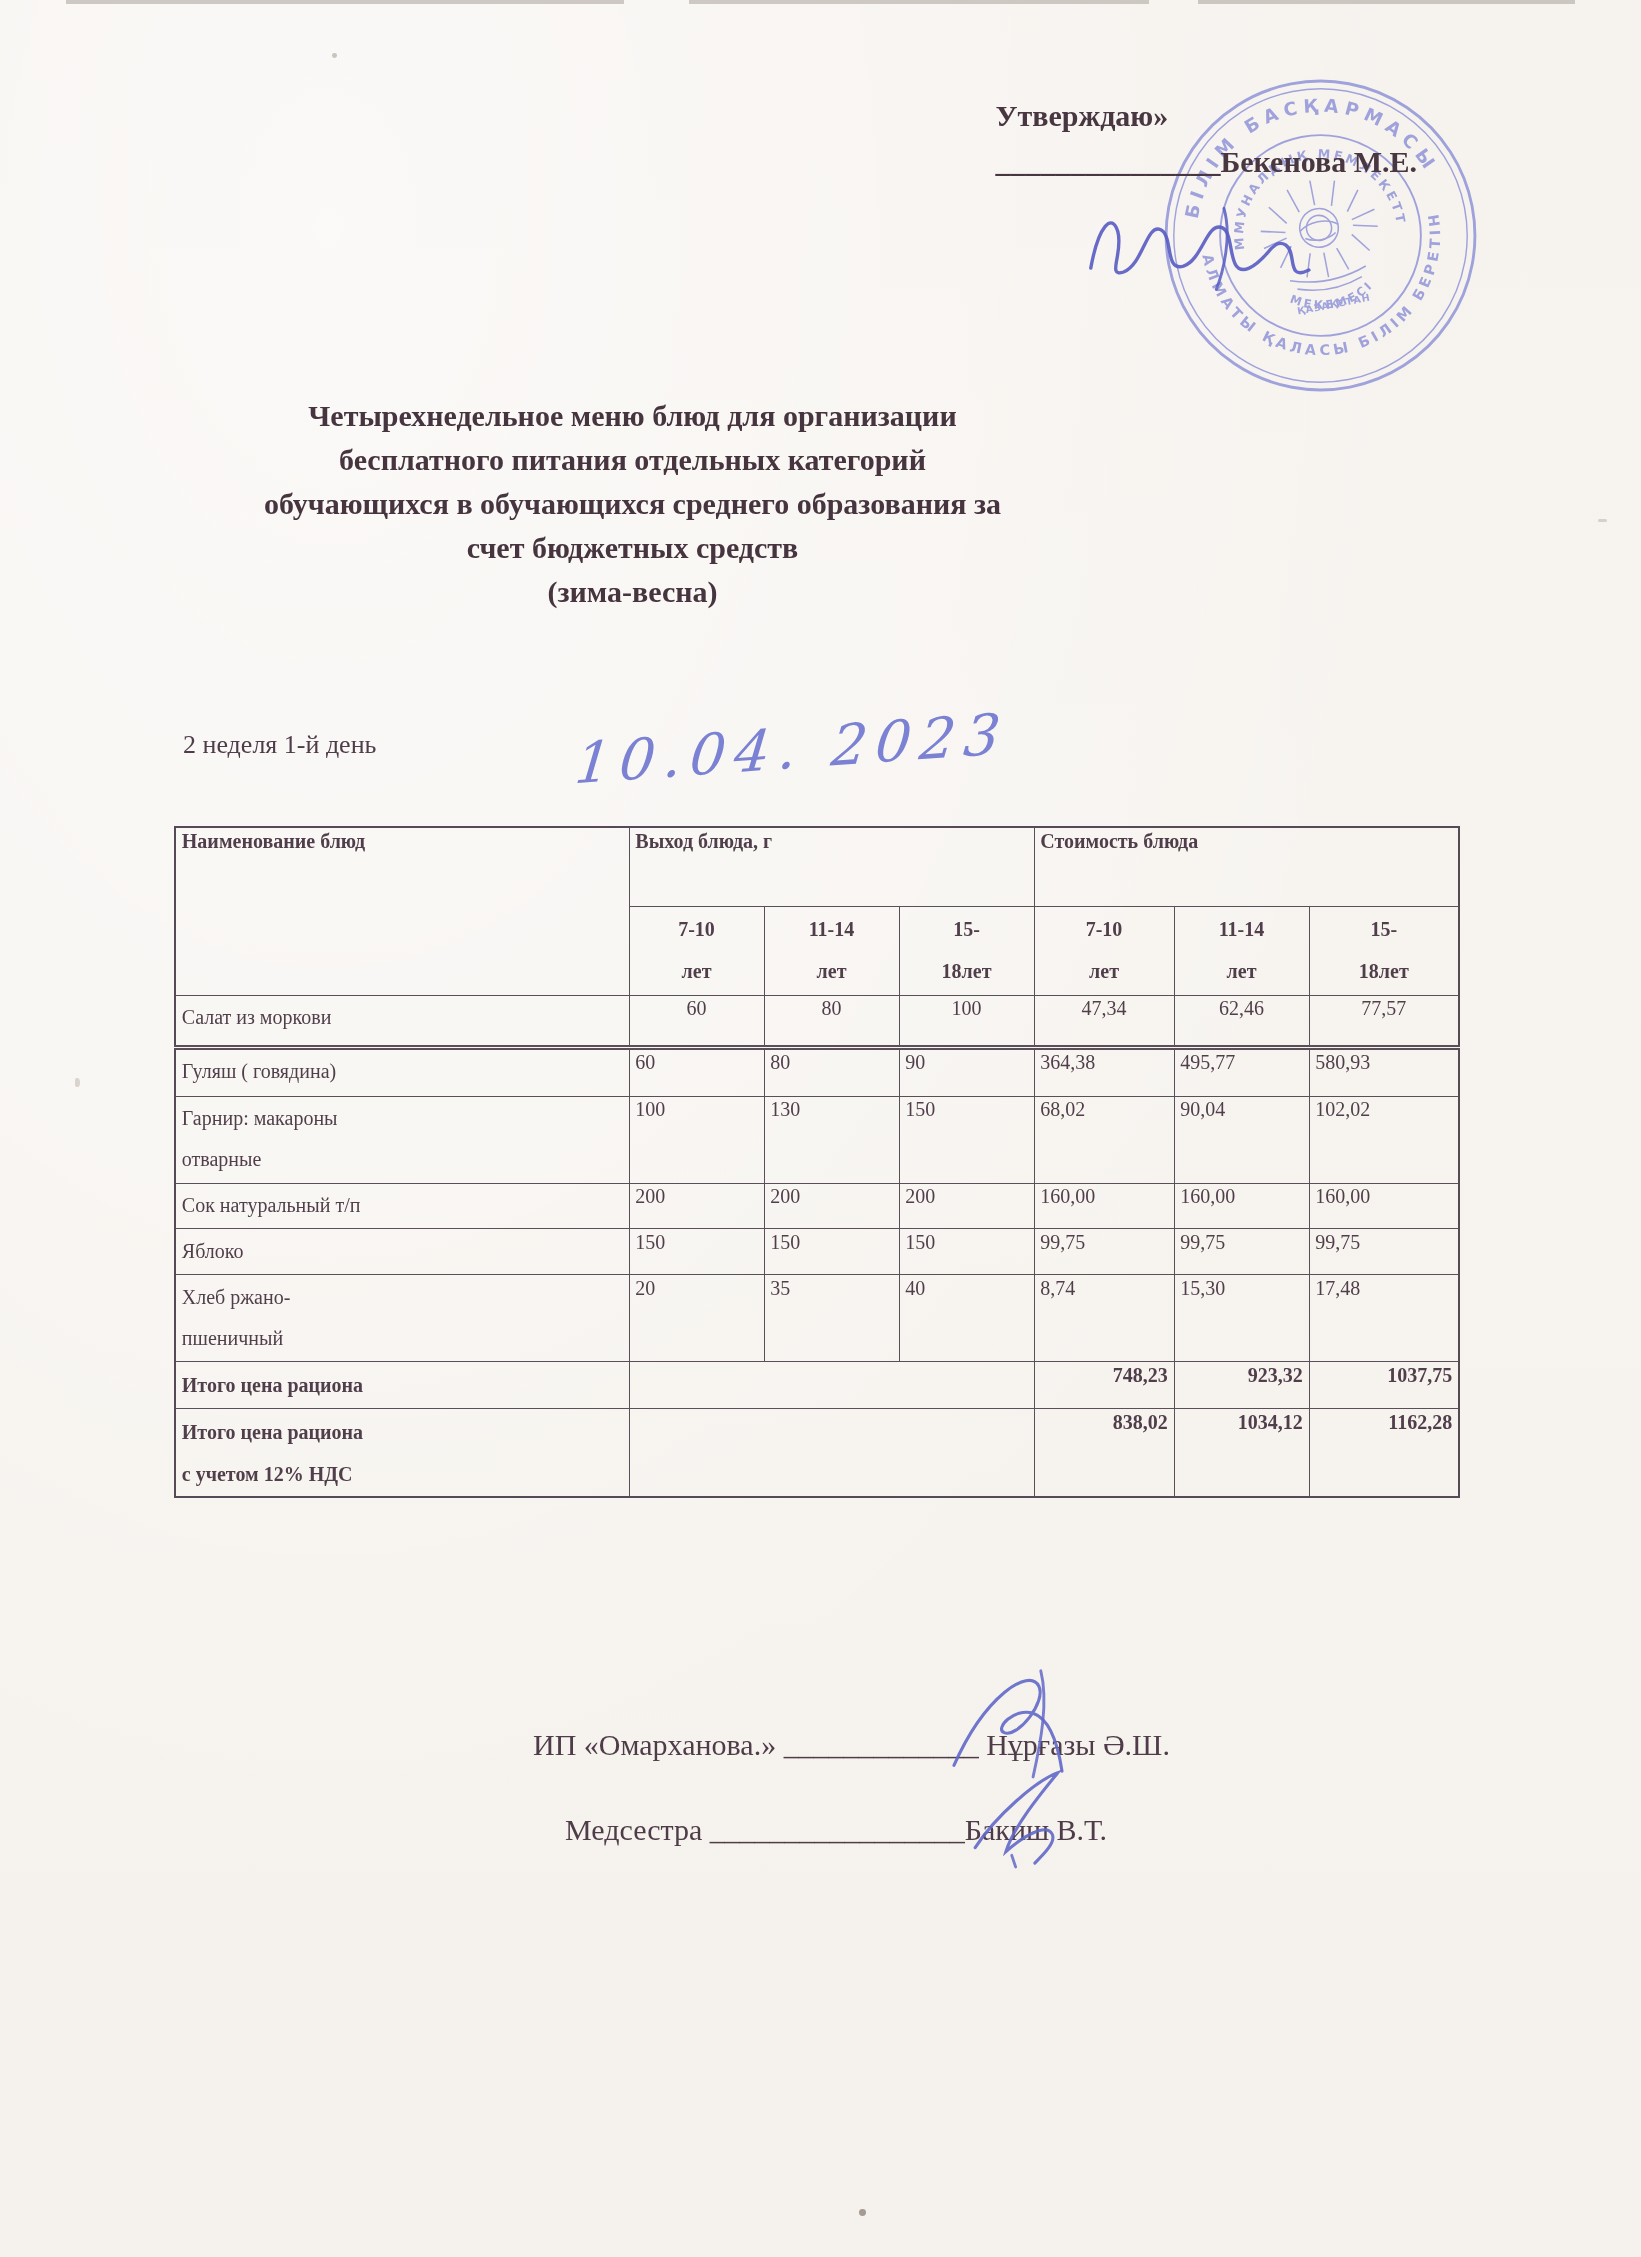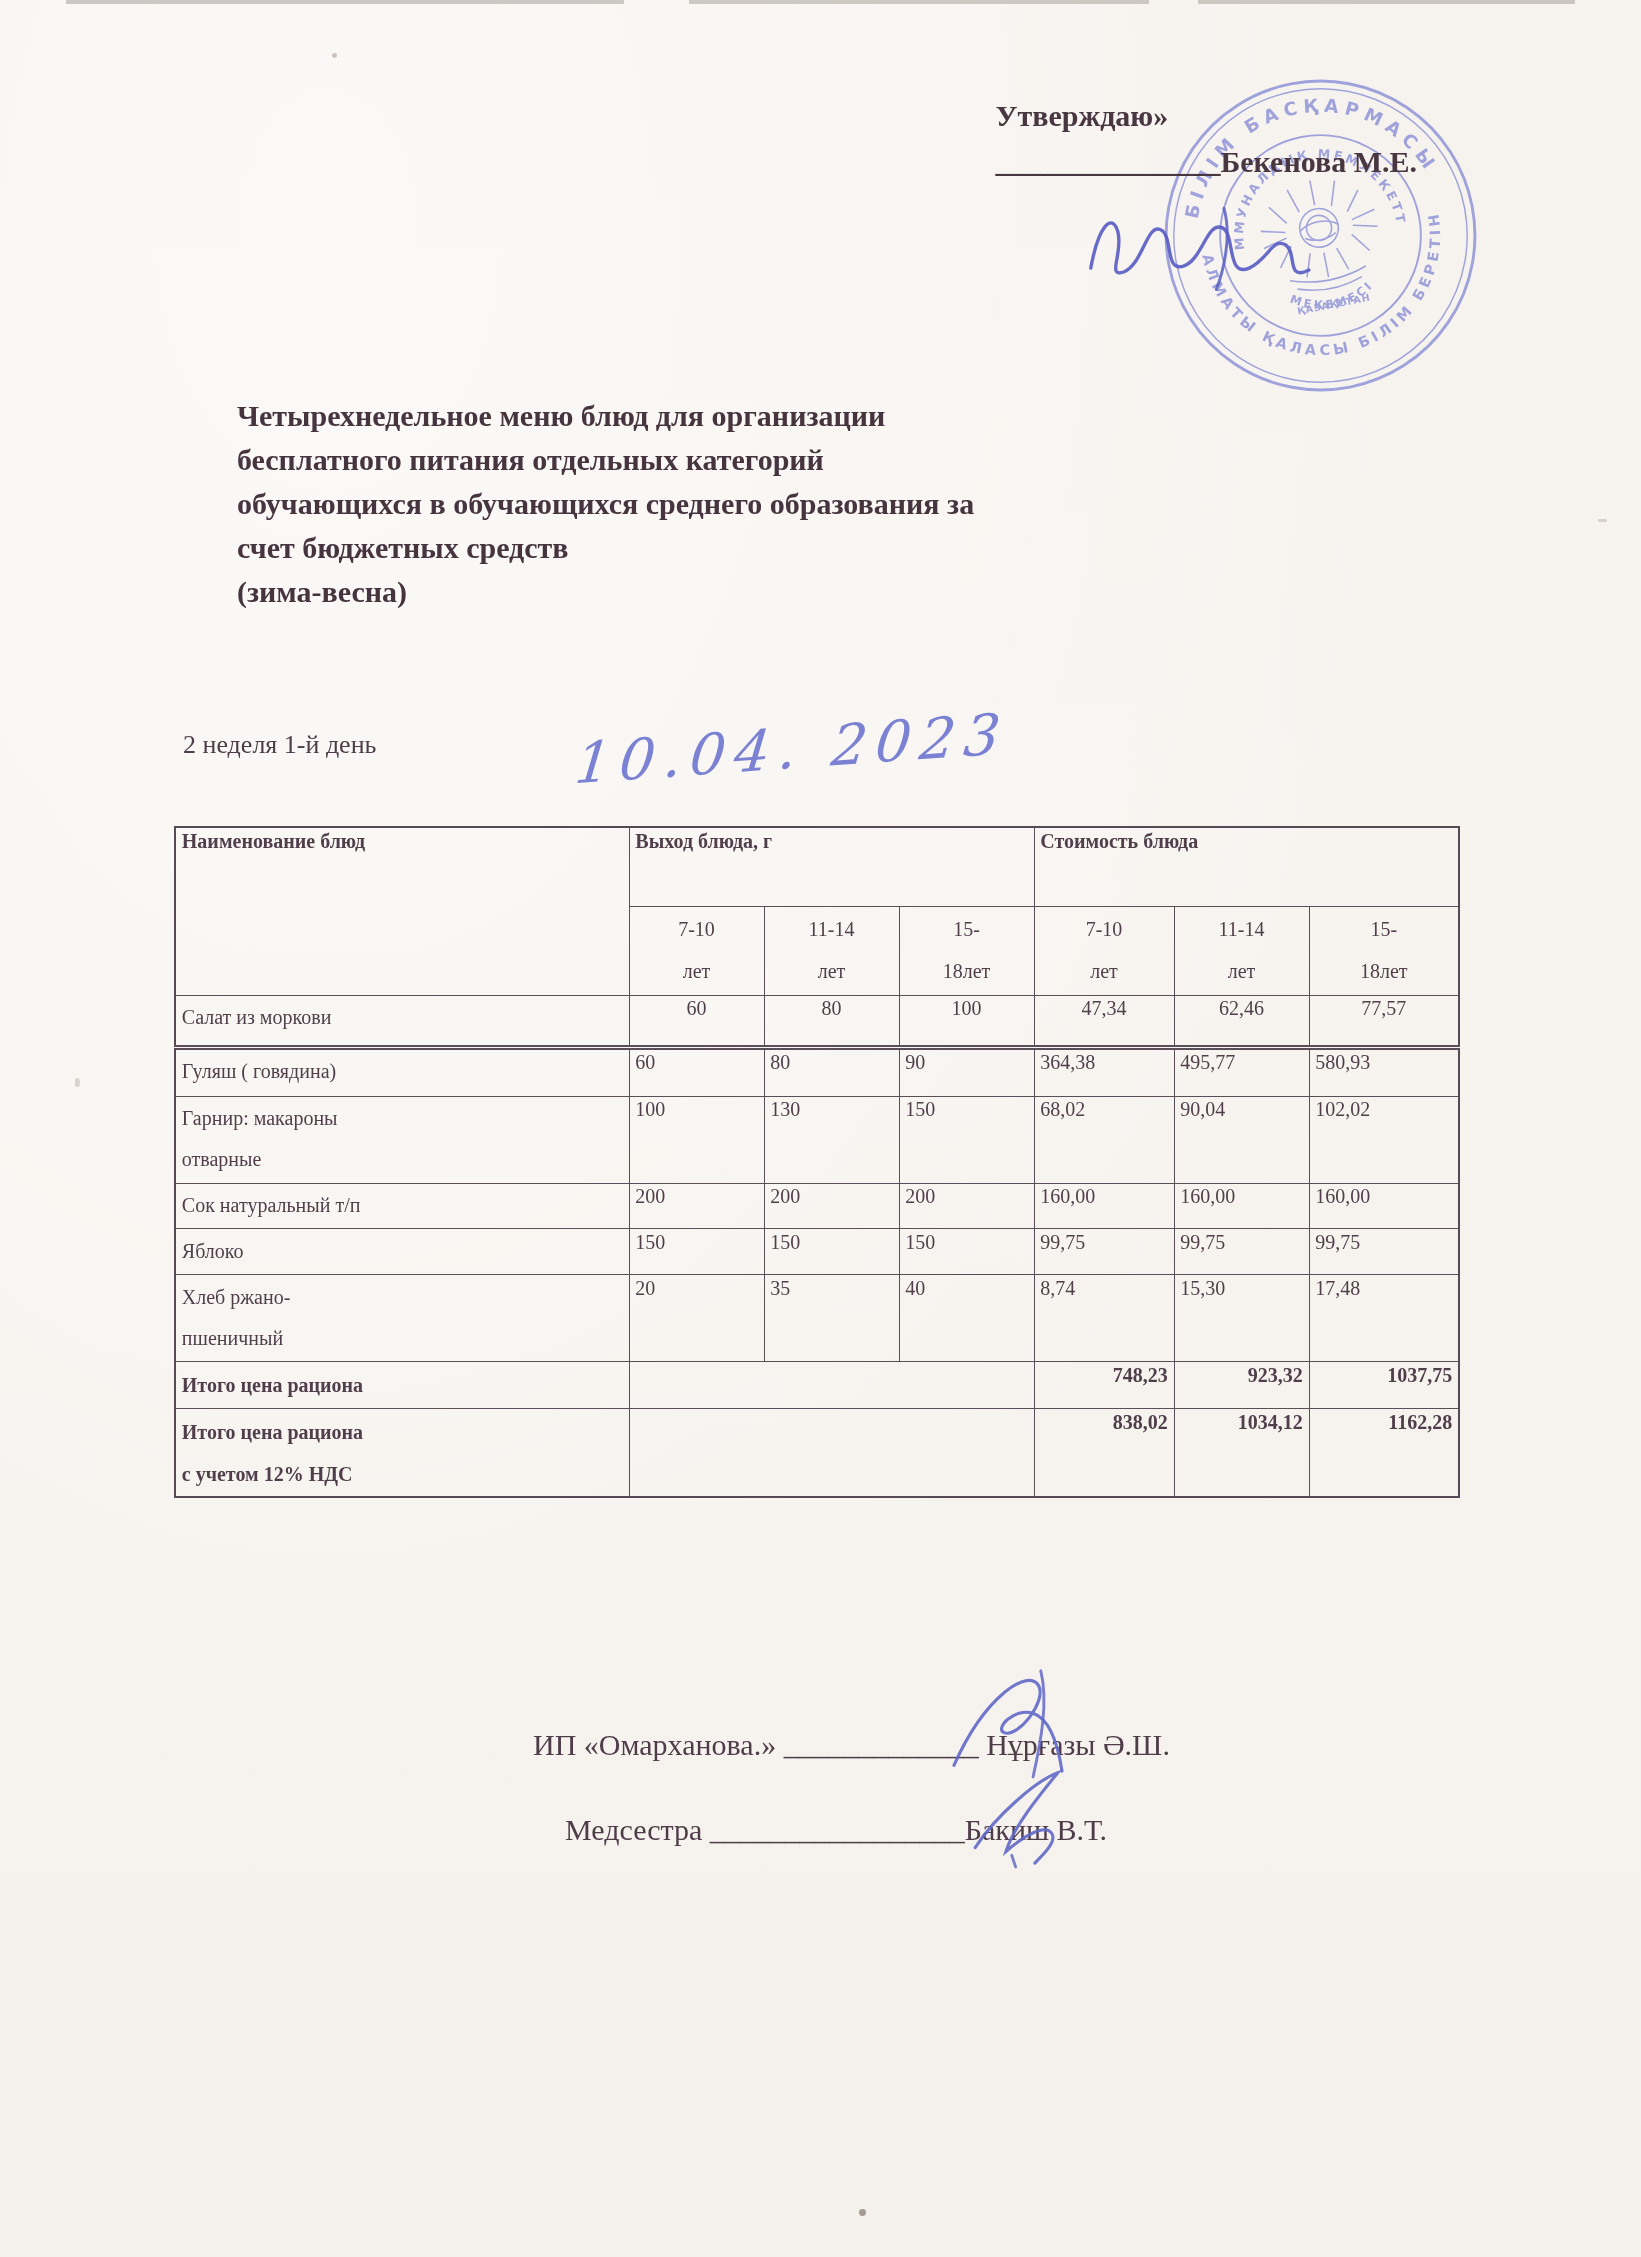--- a/index.html
+++ b/index.html
@@ -29,40 +29,40 @@
     transform:rotate(-11deg);opacity:.62;}
 
   
   .approval{position:absolute;top:93px;right:224px;z-index:2;text-align:left;
     font-weight:bold;font-size:30px;line-height:46px;color:#483641;margin-left:27px;}
   .approval .ln{white-space:nowrap;}
 
   .director-sign{position:absolute;left:1079px;top:189px;width:261px;height:111px;z-index:3;}
 
   
-  .title{position:absolute;left:237px;top:394px;width:821px;z-index:2;
-    font-weight:bold;font-size:30px;line-height:44px;color:#46343f;}
+  .title{position:absolute;left:222px;top:394px;width:821px;z-index:2;
+    text-align:center;font-weight:bold;font-size:30px;line-height:44px;color:#46343f;}
   .title .tl{margin:0;}
 
   .week-label{position:absolute;left:183px;top:730px;font-size:26px;color:#4e3d49;z-index:2;}
 
   .hand-date{position:absolute;left:575px;top:716px;z-index:3;
     font-family:"DejaVu Serif", serif;font-style:italic;
     font-size:56px;letter-spacing:8.7px;color:#7b81d3;
     transform:rotate(-4deg) skewX(-10deg);}
 
   
   table.menu{position:absolute;left:174px;top:826px;z-index:2;
     border-collapse:collapse;table-layout:fixed;width:1284px;
     font-size:20px;color:#503f4b;}
   table.menu td{border:1.9px solid #5a4e59;vertical-align:top;padding:1.9px 5.8px;overflow:hidden;}
   table.menu{border:2.9px solid #554a55;}
   td.name{text-align:left;padding-left:9.7px;line-height:41px;white-space:pre-line;}
   td.grp{font-weight:bold;text-align:left;padding-left:11.6px;padding-top:5.8px;}
-  td.age{font-weight:normal;text-align:center;line-height:42px;white-space:pre-line;vertical-align:middle;}
+  td.age{font-weight:bold;text-align:center;line-height:42px;white-space:pre-line;vertical-align:middle;}
   td.num-c{text-align:center;padding-top:3.9px;}
   td.num-l{text-align:left;padding-left:11.6px;padding-top:3.9px;}
   tr.r-salat td{border-bottom:5.8px double #5a4e59;}
   td.tot-name{font-weight:bold;white-space:pre-line;line-height:42px;padding-left:9.7px;}
   td.tot-num{font-weight:bold;text-align:right;padding-top:3.9px;}
 
   
   .sig-row{position:absolute;z-index:2;font-size:30px;color:#4e3d49;white-space:nowrap;}
   .sig-row-1{left:533px;top:1728px;}
   .sig-row-2{left:565px;top:1813px;}

